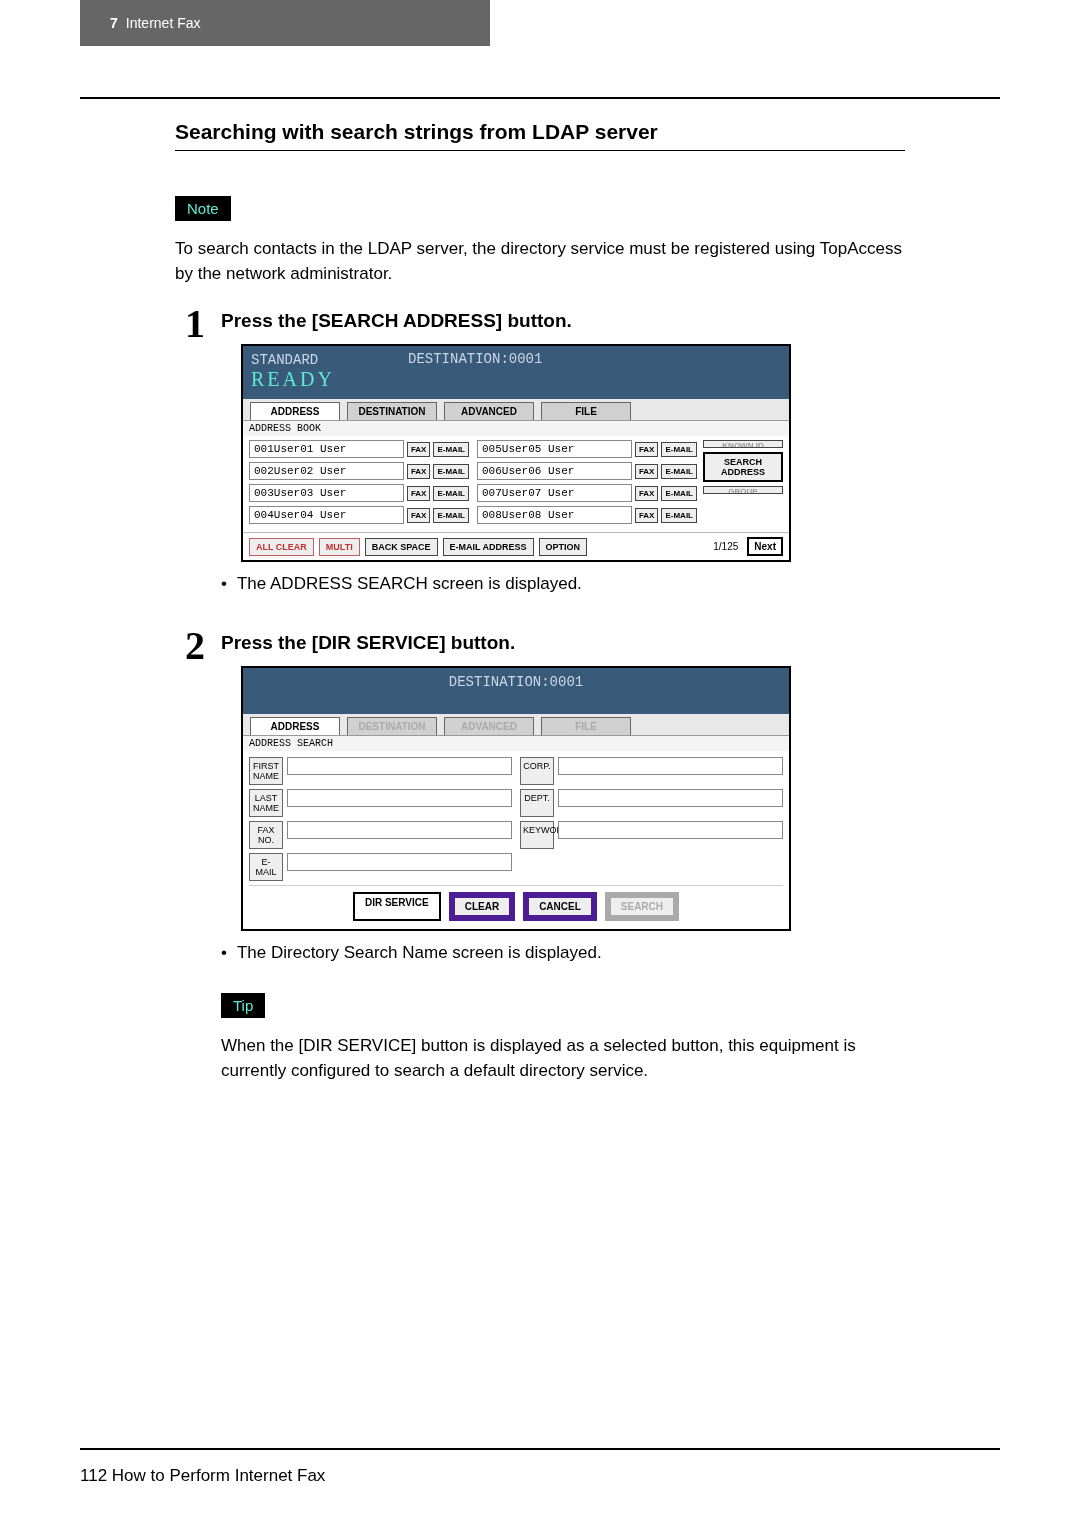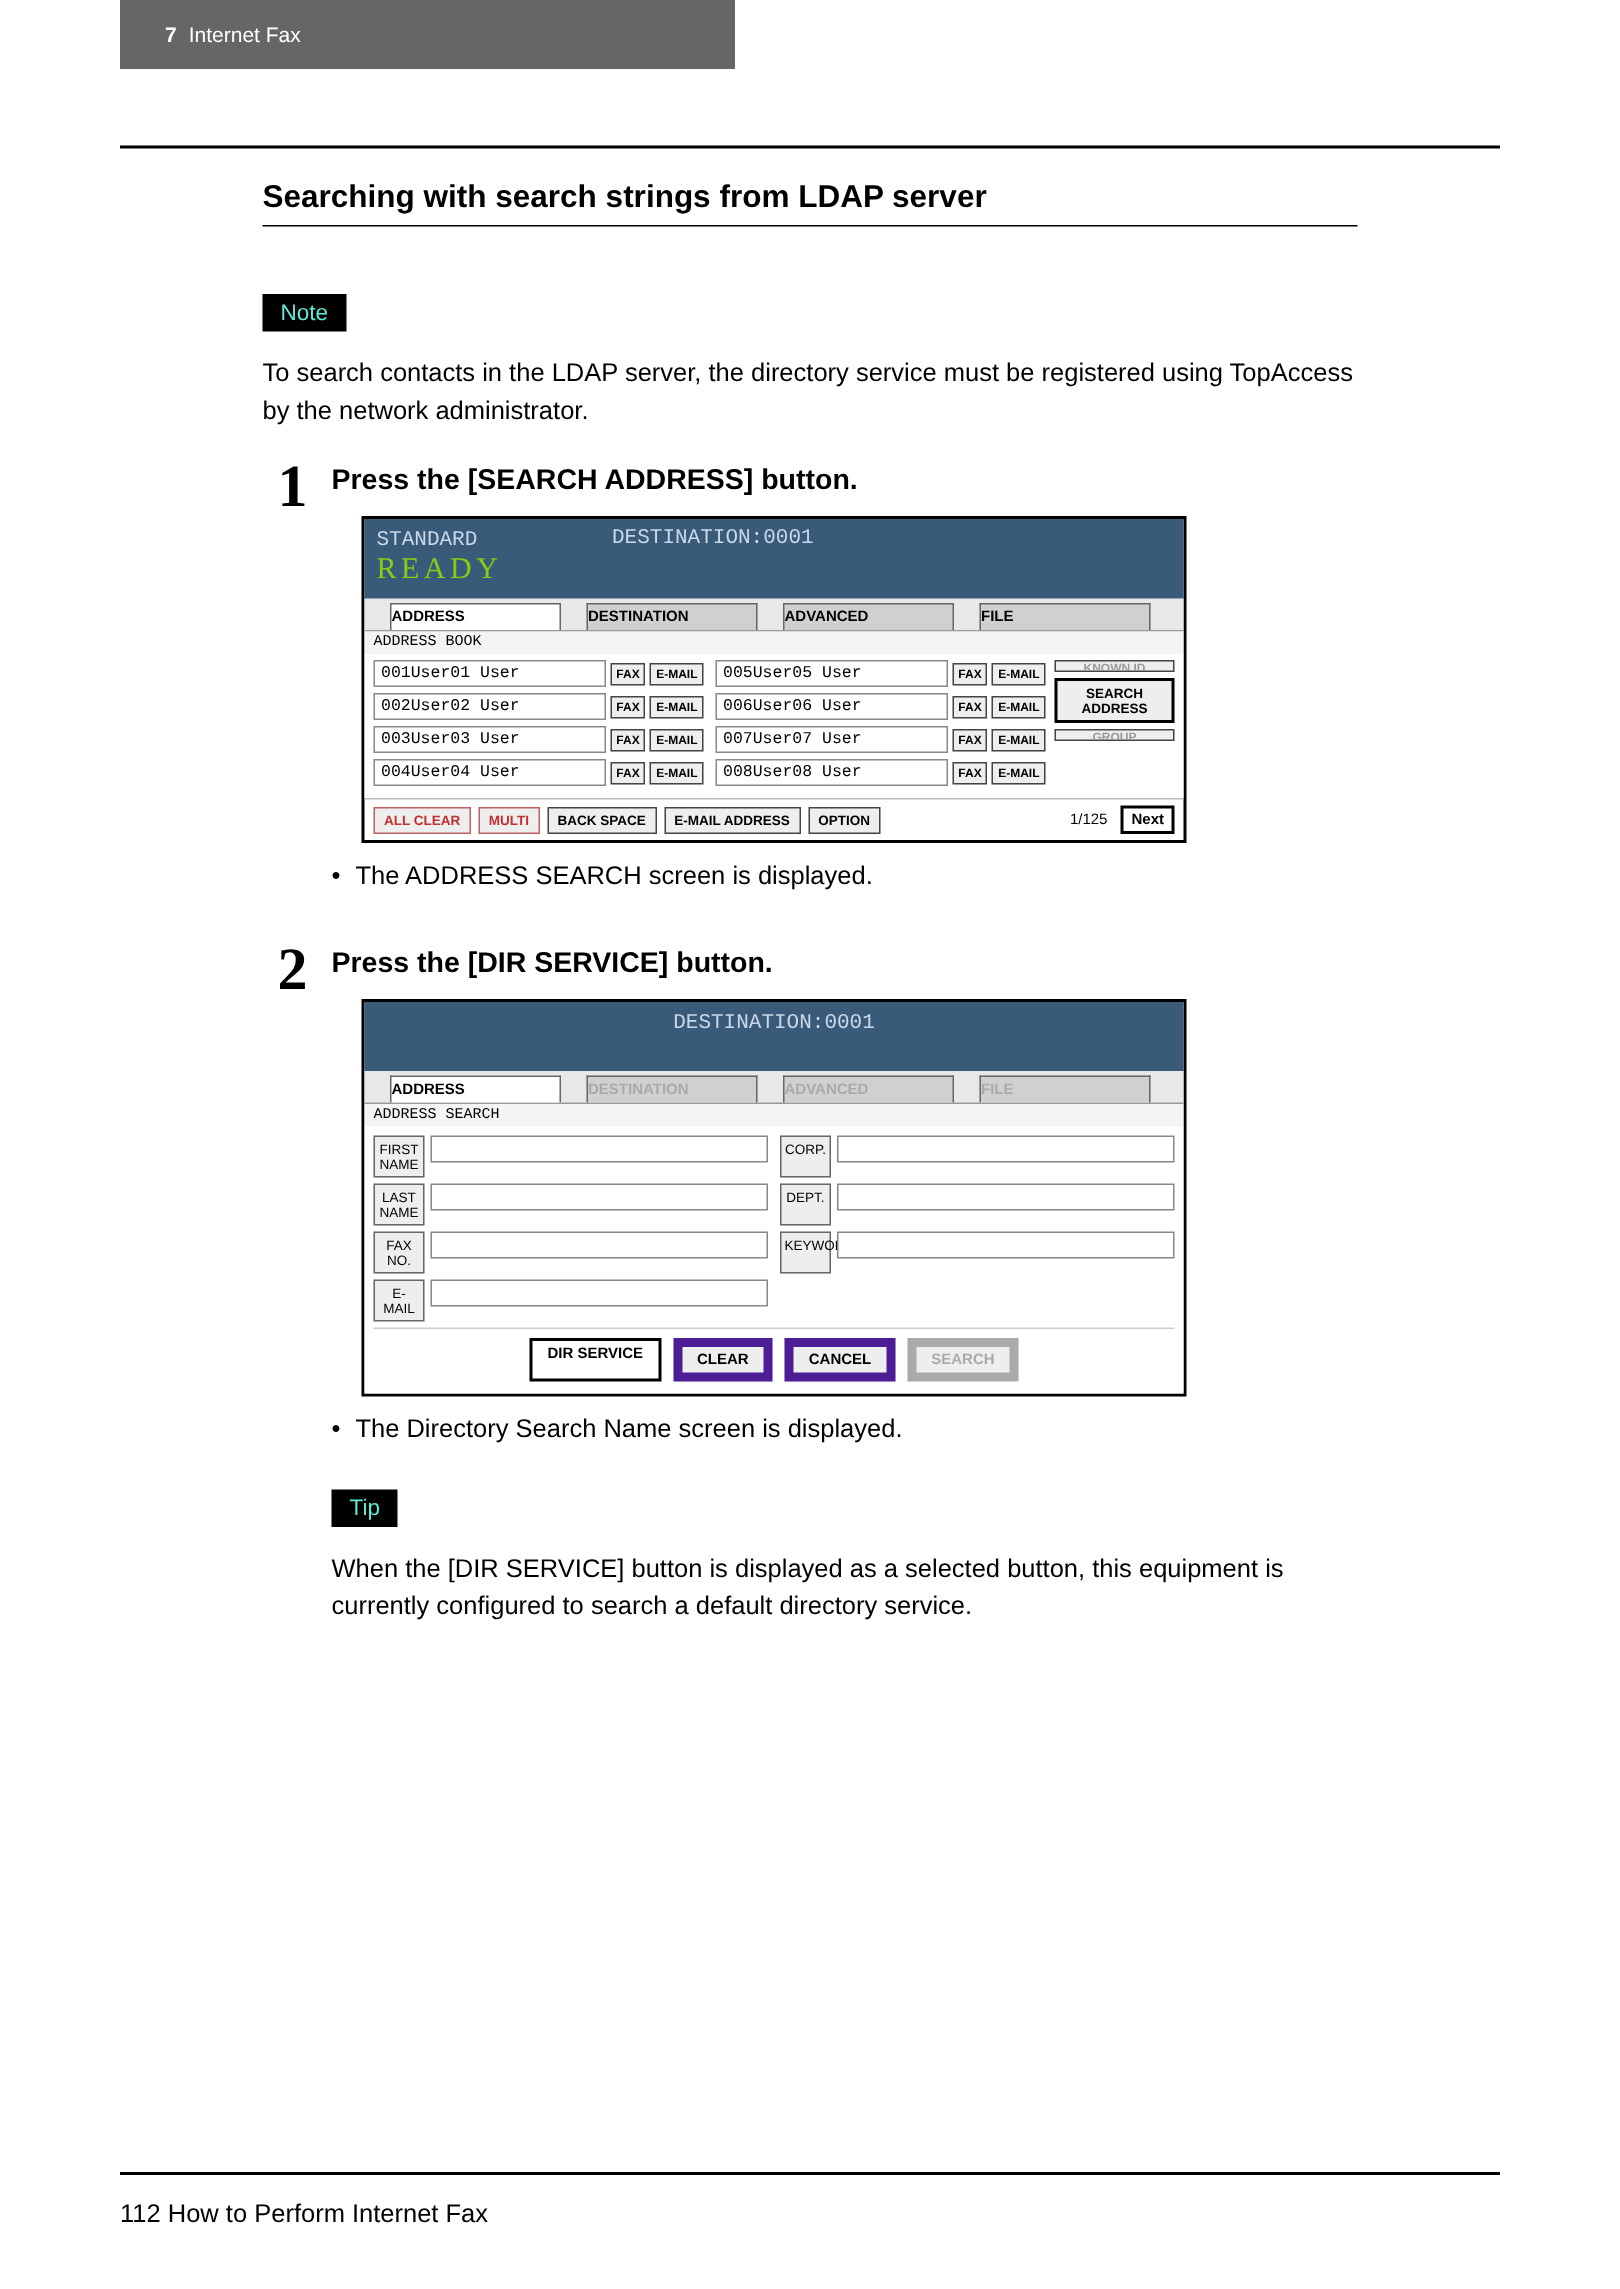--- a/index.html
+++ b/index.html
@@ -95,40 +95,40 @@
     background: #3a5a7a;
     color: #c8d8e8;
     padding: 6px 8px 8px 8px;
     position: relative;
   }
   .screen-top .line1 { font-size: 14px; }
   .screen-top .ready {
     font-family: Georgia, serif;
     font-size: 20px;
     letter-spacing: 3px;
-    color: #84cc16;
+    color: #5eead4;
   }
   .screen-top .dest { position: absolute; left: 165px; top: 5px; font-size: 14px; }
   .tabs {
     display: flex;
     background: #e8e8e8;
     border-bottom: 1px solid #999;
   }
   .tab {
     border: 1px solid #666;
     border-bottom: none;
     background: #fff;
     padding: 3px 0;
-    width: 114px;
-    text-align: left;
+    width: 90px;
+    text-align: center;
     font-family: Arial, sans-serif;
     font-size: 10px;
     font-weight: bold;
     margin-top: 3px;
-    margin-left: 17px;
+    margin-left: 7px;
   }
   .tab.active { background: #fff; }
   .tab.inactive { background: #d0d0d0; }
   .subhead {
     font-size: 10px;
     padding: 2px 6px;
     font-family: "Courier New", monospace;
     background: #f4f4f4;
   }
   .addr-body {

